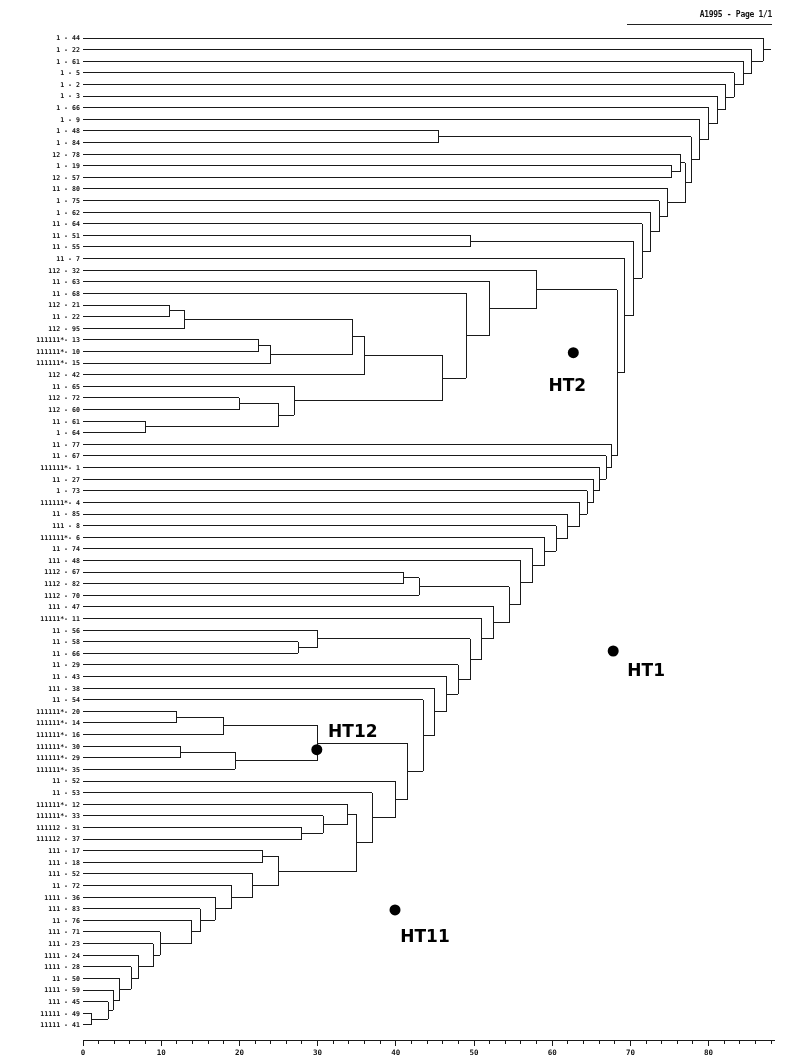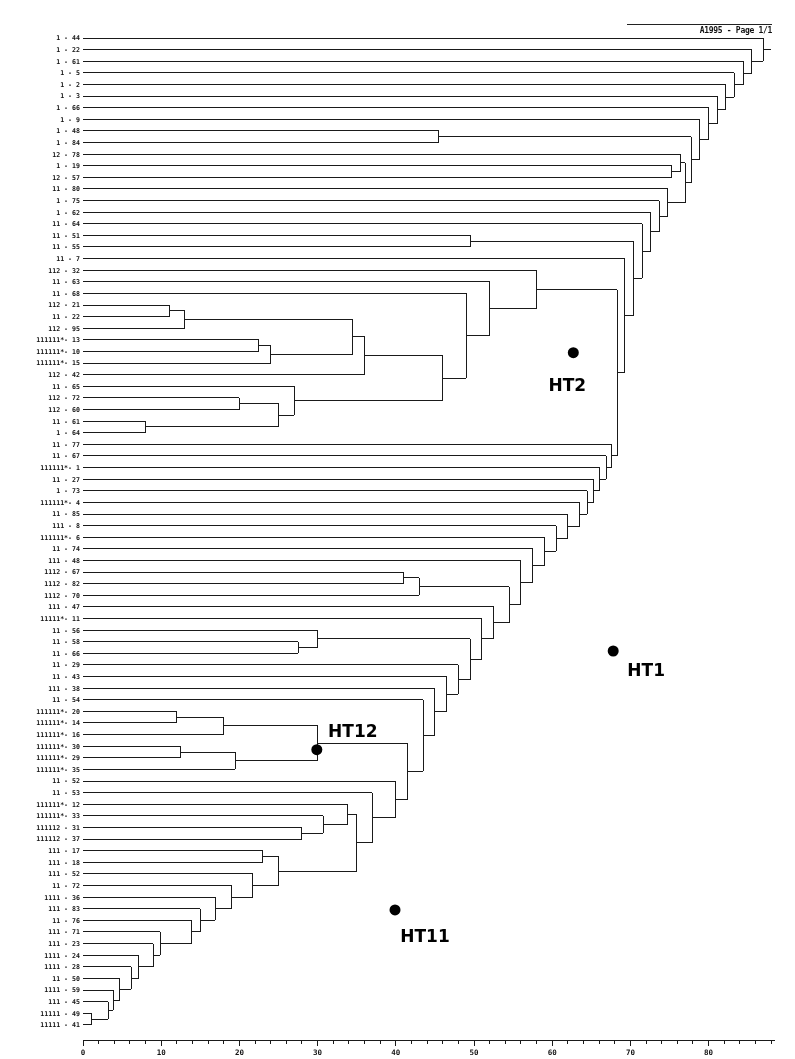--- a/index.html
+++ b/index.html
@@ -1,18 +1,18 @@
 <!DOCTYPE html>
 <html><head>
 <meta charset="utf-8">
 <style>
   html,body{margin:0;padding:0;background:#ffffff;}
   .page{position:relative;width:795px;height:1059px;background:#ffffff;overflow:hidden;
         font-family:"DejaVu Sans",sans-serif;}
-  .header{position:absolute;top:26px;left:627px;width:145px;text-align:right;
+  .header{position:absolute;top:10px;left:627px;width:145px;text-align:right;
           font-size:8px;font-weight:700;color:#111;
           font-family:"DejaVu Sans Mono",monospace;letter-spacing:-0.3px;}
   .header-rule{position:absolute;top:24px;left:627px;width:145px;height:0;
                border-top:1px solid #222;}
   svg{position:absolute;top:0;left:0;}
   .leaf-label{font-family:"DejaVu Sans Mono",monospace;font-size:6.6px;font-weight:700;fill:#111;}
   .tick-label{font-family:"DejaVu Sans Mono",monospace;font-size:7.5px;font-weight:700;fill:#111;}
   .ht-label{font-family:"DejaVu Sans",sans-serif;font-size:17px;font-weight:700;fill:#000;}
 </style>
 </head>

